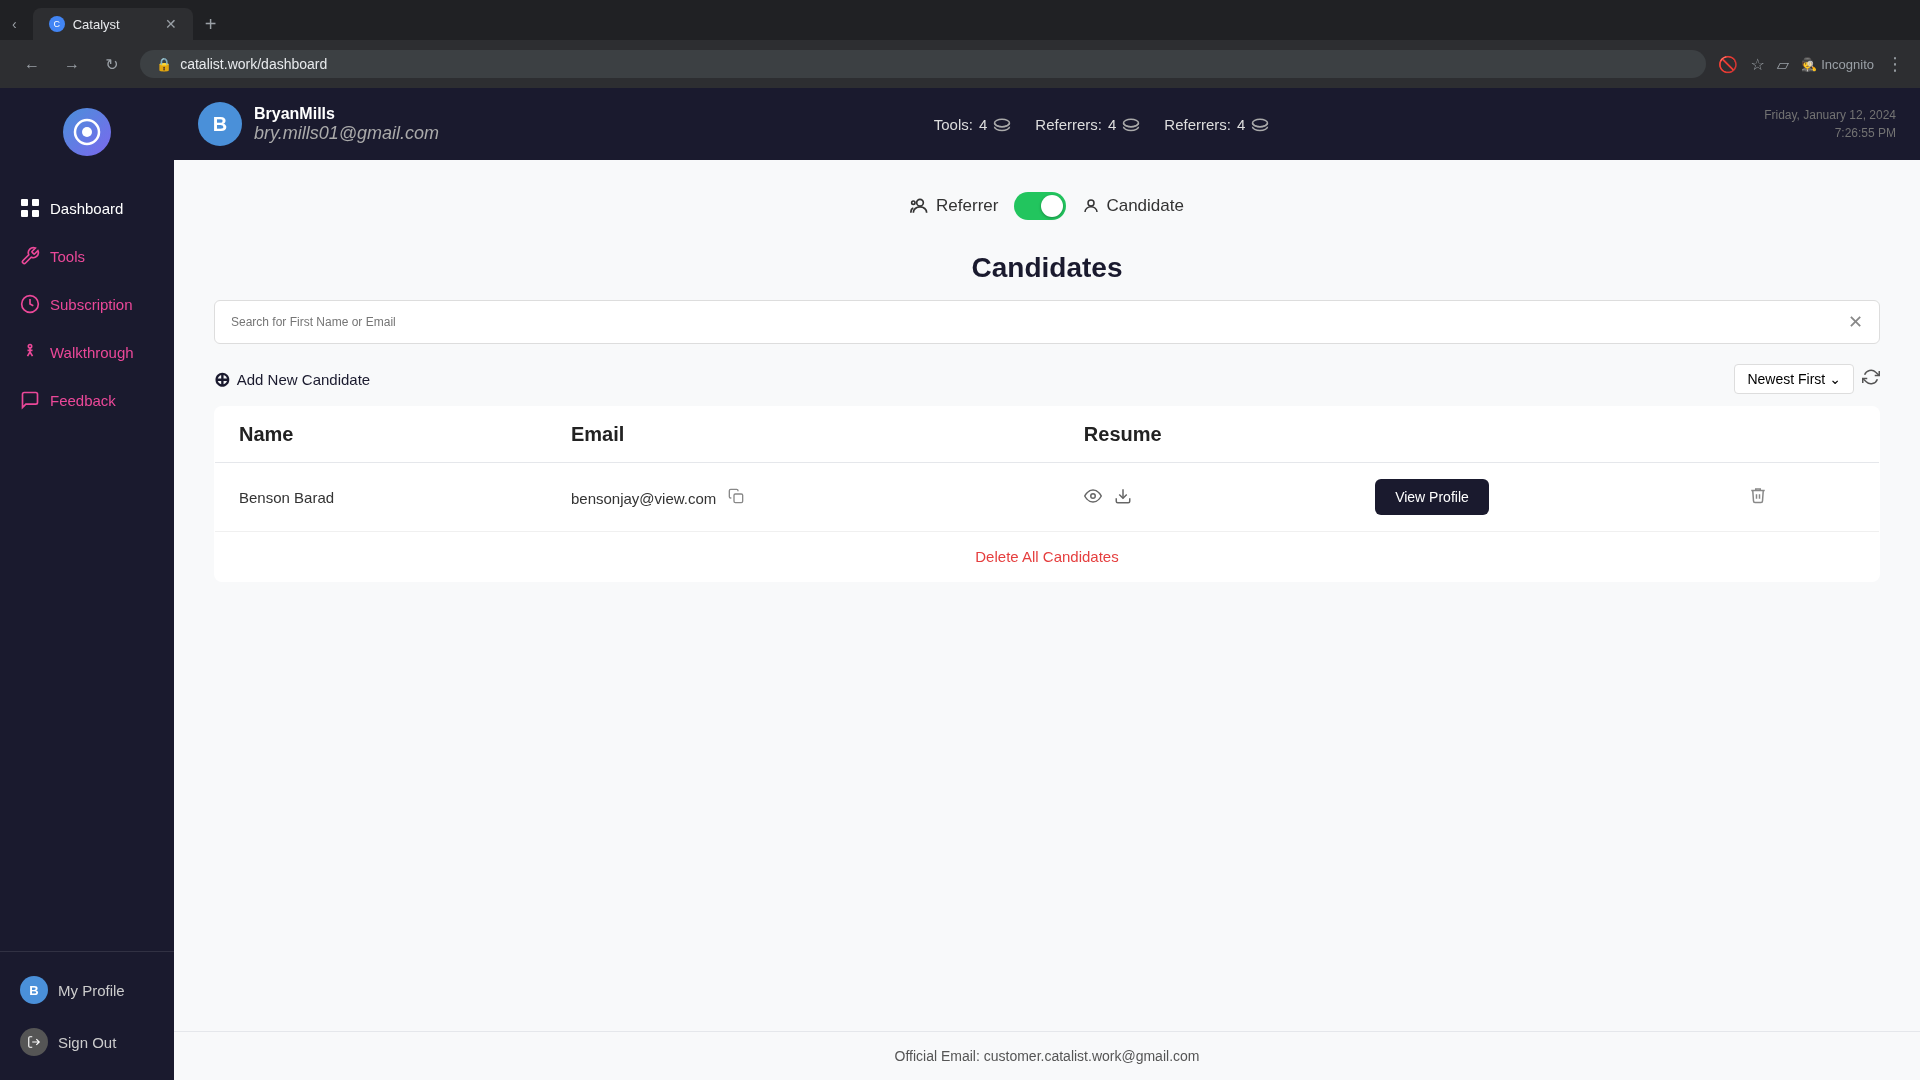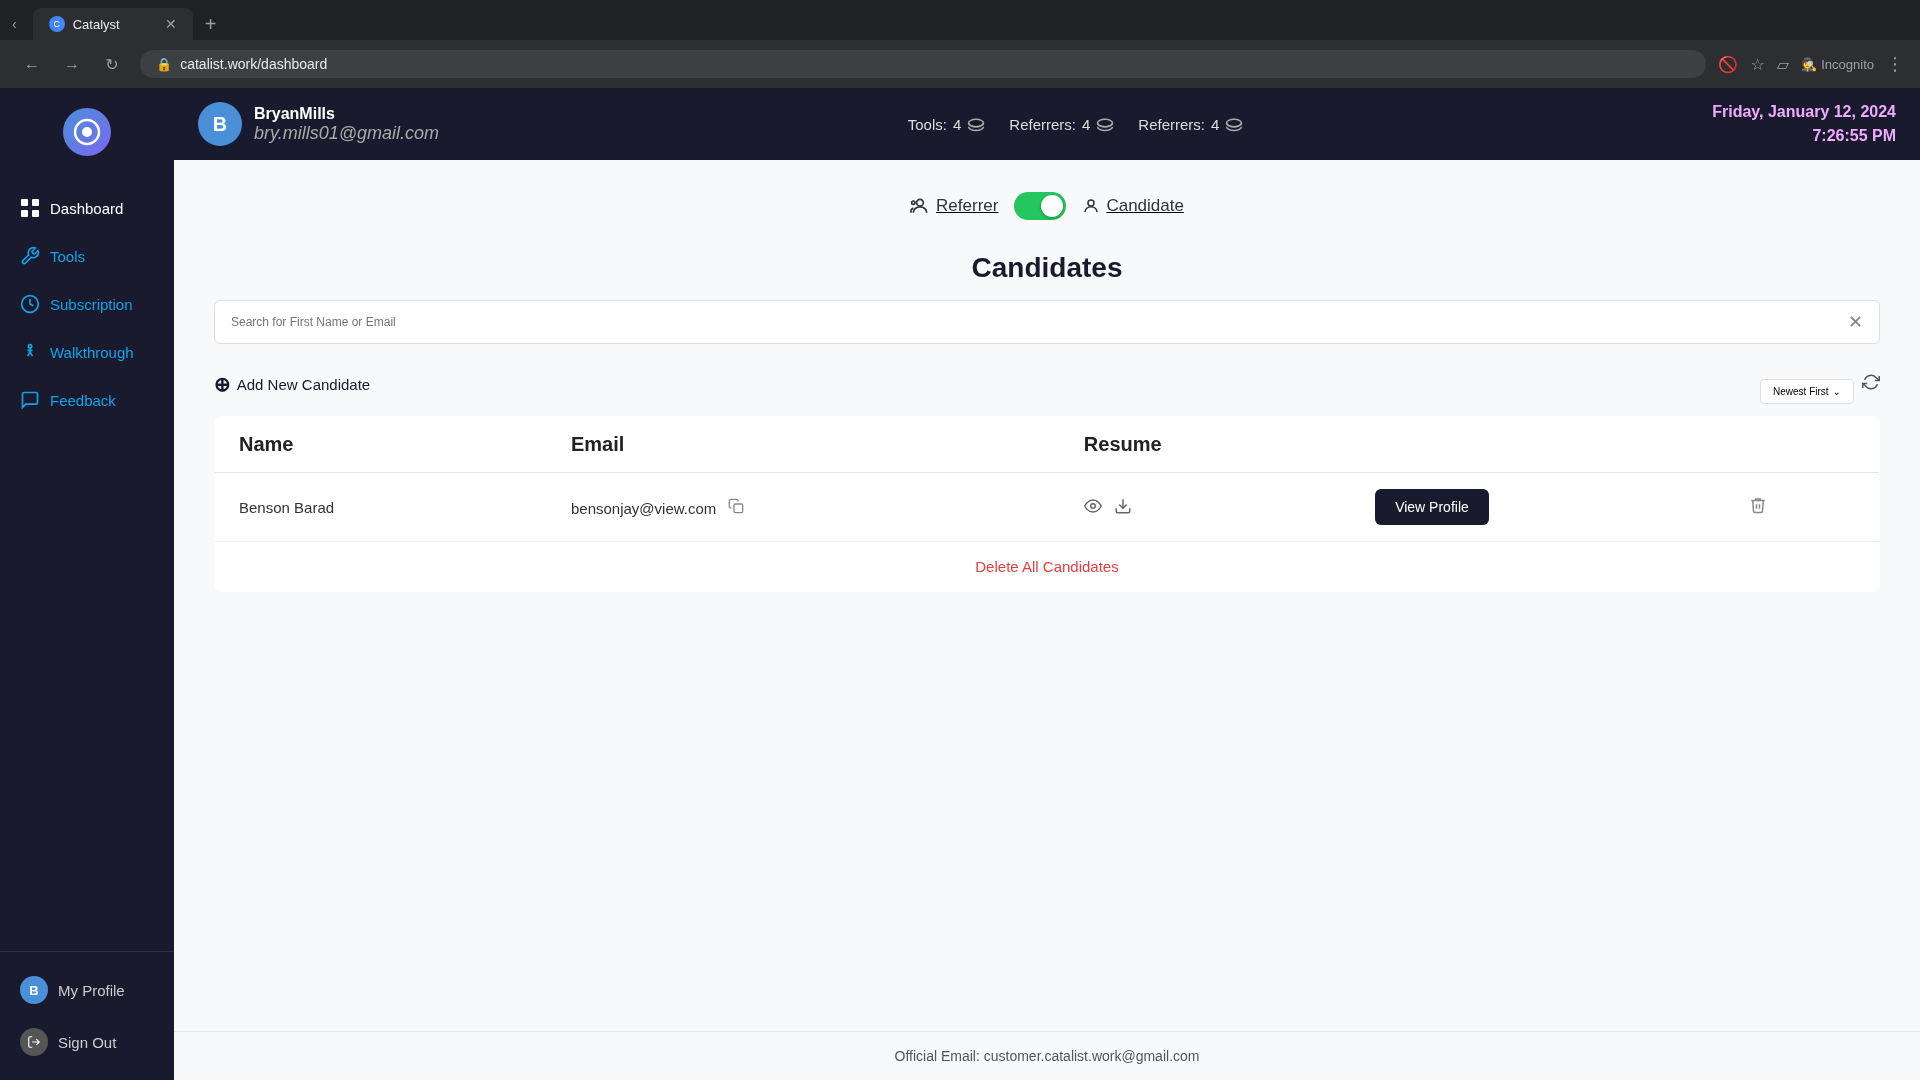--- a/index.html
+++ b/index.html
@@ -29,63 +29,63 @@
 
     
     .app-container { display: flex; flex: 1; overflow: hidden; }
 
     
     .sidebar { width: 174px; background: #1a1a2e; color: white; display: flex; flex-direction: column; padding: 0; flex-shrink: 0; }
     .sidebar-logo { padding: 20px 16px; display: flex; align-items: center; justify-content: center; }
     .logo-circle { width: 48px; height: 48px; border-radius: 50%; background: linear-gradient(135deg, #4a90d9, #7b68ee); display: flex; align-items: center; justify-content: center; font-size: 20px; color: white; }
 
     .sidebar-nav { display: flex; flex-direction: column; flex: 1; padding: 8px 0; }
-    .sidebar-item { display: flex; align-items: center; gap: 10px; padding: 14px 20px; color: #0ea5e9; cursor: pointer; font-size: 15px; text-decoration: none; }
+    .sidebar-item { display: flex; align-items: center; gap: 10px; padding: 14px 20px; color: #ec4899; cursor: pointer; font-size: 15px; text-decoration: none; }
     .sidebar-item.active { color: white; }
     .sidebar-icon { font-size: 18px; display: flex; align-items: center; }
 
     .sidebar-bottom { padding: 12px 0; border-top: 1px solid rgba(255,255,255,0.1); }
     .sidebar-bottom-item { display: flex; align-items: center; gap: 10px; padding: 12px 20px; color: #ccc; cursor: pointer; font-size: 15px; }
     .avatar-small { width: 28px; height: 28px; border-radius: 50%; background: #4a90d9; display: flex; align-items: center; justify-content: center; font-size: 13px; color: white; font-weight: bold; }
 
     
     .main-area { flex: 1; display: flex; flex-direction: column; overflow: hidden; }
     .header { background: #1a1a2e; color: white; display: flex; align-items: center; padding: 0 24px; height: 72px; flex-shrink: 0; }
     .header-user { display: flex; align-items: center; gap: 12px; }
     .header-avatar { width: 44px; height: 44px; border-radius: 50%; background: #4a90d9; display: flex; align-items: center; justify-content: center; font-size: 20px; font-weight: bold; color: white; }
     .header-user-info { display: flex; flex-direction: column; }
     .header-username { font-size: 16px; font-weight: 600; color: white; }
     .header-email { font-size: 18px; color: #aaa; font-style: italic; }
     .header-stats { display: flex; align-items: center; gap: 24px; flex: 1; justify-content: center; font-size: 15px; color: #ddd; }
     .header-stat { display: flex; align-items: center; gap: 6px; }
     .stat-icon { color: #aaa; }
-    .header-datetime { text-align: right; font-size: 16px; color: #f0abfc; line-height: 1.5; font-weight: bold; }
+    .header-datetime { text-align: right; font-size: 12px; color: #737373; line-height: 1.5; }
 
     
     .content { flex: 1; background: #f8f9fa; overflow-y: auto; padding: 32px 40px; }
 
     
-    .toggle-row { display: flex; align-items: center; justify-content: center; gap: 16px; margin-bottom: 32px; text-decoration: underline; }
+    .toggle-row { display: flex; align-items: center; justify-content: center; gap: 16px; margin-bottom: 32px; }
     .toggle-label { font-size: 17px; color: #333; display: flex; align-items: center; gap: 6px; }
     .toggle-switch { width: 52px; height: 28px; background: #22c55e; border-radius: 14px; position: relative; cursor: pointer; }
     .toggle-knob { width: 22px; height: 22px; background: white; border-radius: 50%; position: absolute; top: 3px; right: 3px; transition: all 0.2s; box-shadow: 0 1px 3px rgba(0,0,0,0.3); }
 
     .page-title { font-size: 28px; font-weight: 700; text-align: center; color: #1a1a2e; margin-bottom: 16px; }
     .page-desc { font-size: 15px; color: #555; text-align: left; margin-bottom: 28px; line-height: 1.6; max-width: 1040px; }
 
     
     .search-container { position: relative; margin-bottom: 20px; border: 1px solid #ddd; border-radius: 6px; background: white; }
     .search-input { width: 100%; padding: 14px 48px 14px 16px; border: none; border-radius: 6px; font-size: 12px; color: #888; outline: none; background: transparent; }
     .search-clear { position: absolute; right: 16px; top: 50%; transform: translateY(-50%); color: #888; cursor: pointer; font-size: 18px; }
 
     
     .table-controls { display: flex; align-items: center; justify-content: space-between; margin-bottom: 12px; }
     .add-candidate-btn { display: flex; align-items: center; gap: 6px; color: #1a1a2e; font-size: 15px; cursor: pointer; background: none; border: none; }
     .sort-controls { display: flex; align-items: center; gap: 8px; }
-    .sort-select { border: 1px solid #ddd; border-radius: 4px; padding: 6px 12px; font-size: 10px; background: white; cursor: pointer; display: flex; align-items: center; gap: 4px; margin-top: 15px; }
+    .sort-select { border: 1px solid #ddd; border-radius: 4px; padding: 6px 12px; font-size: 14px; background: white; cursor: pointer; display: flex; align-items: center; gap: 4px; }
     .refresh-btn { background: none; border: none; cursor: pointer; color: #555; font-size: 18px; }
 
     
     .candidates-table { width: 100%; border-collapse: collapse; border: 1px solid #e5e7eb; border-radius: 8px; overflow: hidden; background: white; }
     .candidates-table th { text-align: left; padding: 16px 24px; font-size: 20px; font-weight: 600; color: #222; border-bottom: 1px solid #e5e7eb; background: white; }
     .candidates-table td { padding: 16px 24px; font-size: 15px; color: #333; border-bottom: 1px solid #f0f0f0; }
     .resume-actions { display: flex; align-items: center; gap: 12px; }
     .view-profile-btn { background: #1a1a2e; color: white; border: none; padding: 10px 20px; border-radius: 6px; font-size: 14px; cursor: pointer; font-weight: 500; }
     .delete-btn { background: none; border: none; color: #888; cursor: pointer; font-size: 18px; margin-left: auto; }
 

